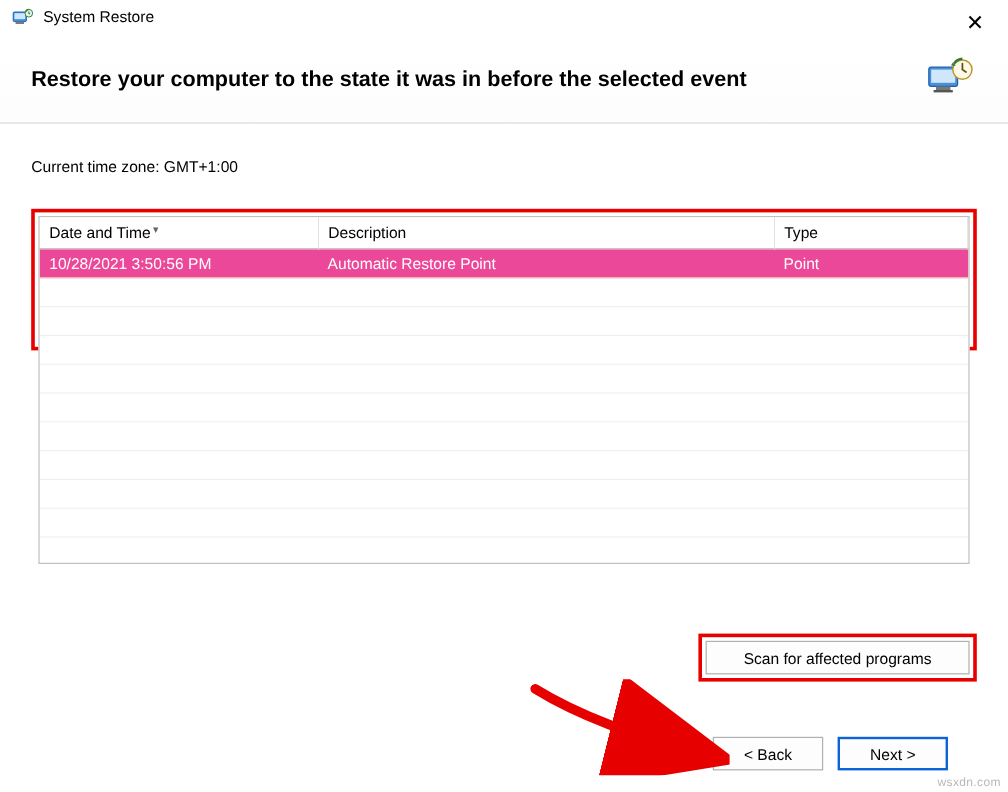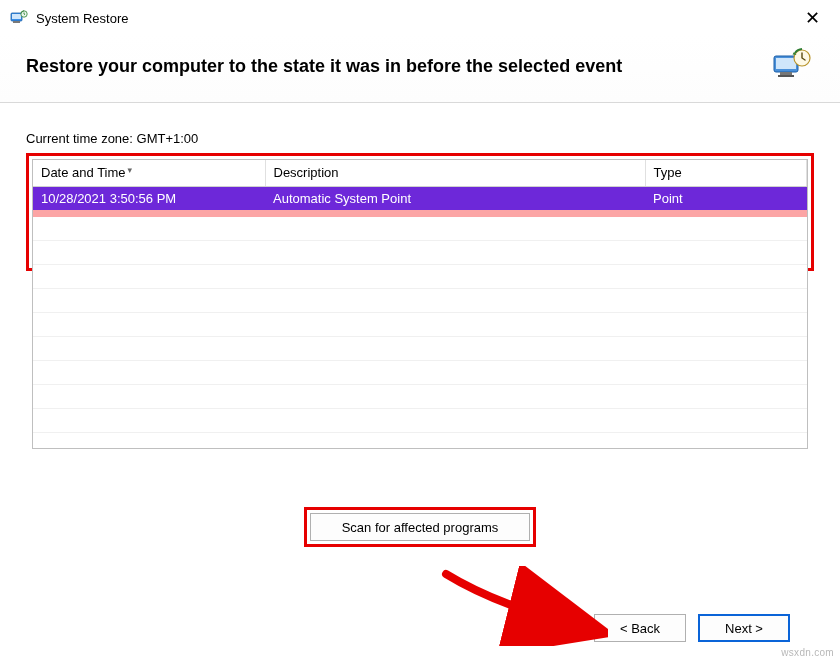--- a/index.html
+++ b/index.html
@@ -8,21 +8,20 @@
       font-family: "Segoe UI", Tahoma, sans-serif;
       font-size: 13px;
       background: #ffffff;
       width: 840px;
       height: 660px;
       position: relative;
       overflow: hidden;
     }
     .title-bar {
       display: flex;
-      align-items: center;
       padding: 6px 10px 4px 10px;
       height: 34px;
     }
     .title-bar .app-icon {
       width: 18px; height: 18px; margin-right: 8px;
       position: relative;
     }
     .title-bar .title {
       font-size: 13px;
       color: #000;
@@ -49,21 +48,21 @@
       color: #000;
     }
     .header-icon {
       width: 44px; height: 44px; position: relative;
     }
     .content {
       padding: 28px 26px 10px 26px;
     }
     .tz-line {
       font-size: 13px;
-      margin-bottom: 7px;
+      margin-bottom: 28px;
     }
     
     .anno-box {
       border: 3px solid #e60000;
       padding: 3px;
     }
     .table-wrap {
       border: 1px solid #bfbfbf;
       height: 290px;
       background: #fff;
@@ -92,32 +91,32 @@
       top: -4px;
       left: 2px;
     }
     td {
       padding: 4px 8px;
       font-size: 13px;
       height: 24px;
       border-bottom: 1px solid #f0f0f0;
     }
     tr.selected td {
-      background: #6d28d9;
+      background: #ec4899;
       color: #ffffff;
-      border-bottom: 7px solid #fca5a5;
+      border-bottom: 1px solid #fca5a5;
     }
     tr.empty td { color: transparent; }
     
     col.c-date { width: 232px; }
     col.c-desc { width: 380px; }
     col.c-type { width: auto; }
     .scan-row {
       display: flex;
-      justify-content: center;
+      justify-content: flex-end;
       margin-top: 20px;
     }
     .scan-anno {
       border: 3px solid #e60000;
       padding: 3px;
     }
     button.win-btn {
       font-family: inherit;
       font-size: 13px;
       background: #fdfdfd;
@@ -211,21 +210,21 @@
             <th>
               <span>Date and Time</span><span class="sort-caret">▾</span>
             </th>
             <th>Description</th>
             <th>Type</th>
           </tr>
         </thead>
         <tbody id="tbody">
         <tr class="selected">
               <td>10/28/2021 3:50:56 PM</td>
-              <td>Automatic System Point</td>
+              <td>Automatic Restore Point</td>
               <td>Point</td>
             </tr>
             <tr class="empty">
               <td>&nbsp;</td>
               <td>&nbsp;</td>
               <td>&nbsp;</td>
             </tr>
             <tr class="empty">
               <td>&nbsp;</td>
               <td>&nbsp;</td>

